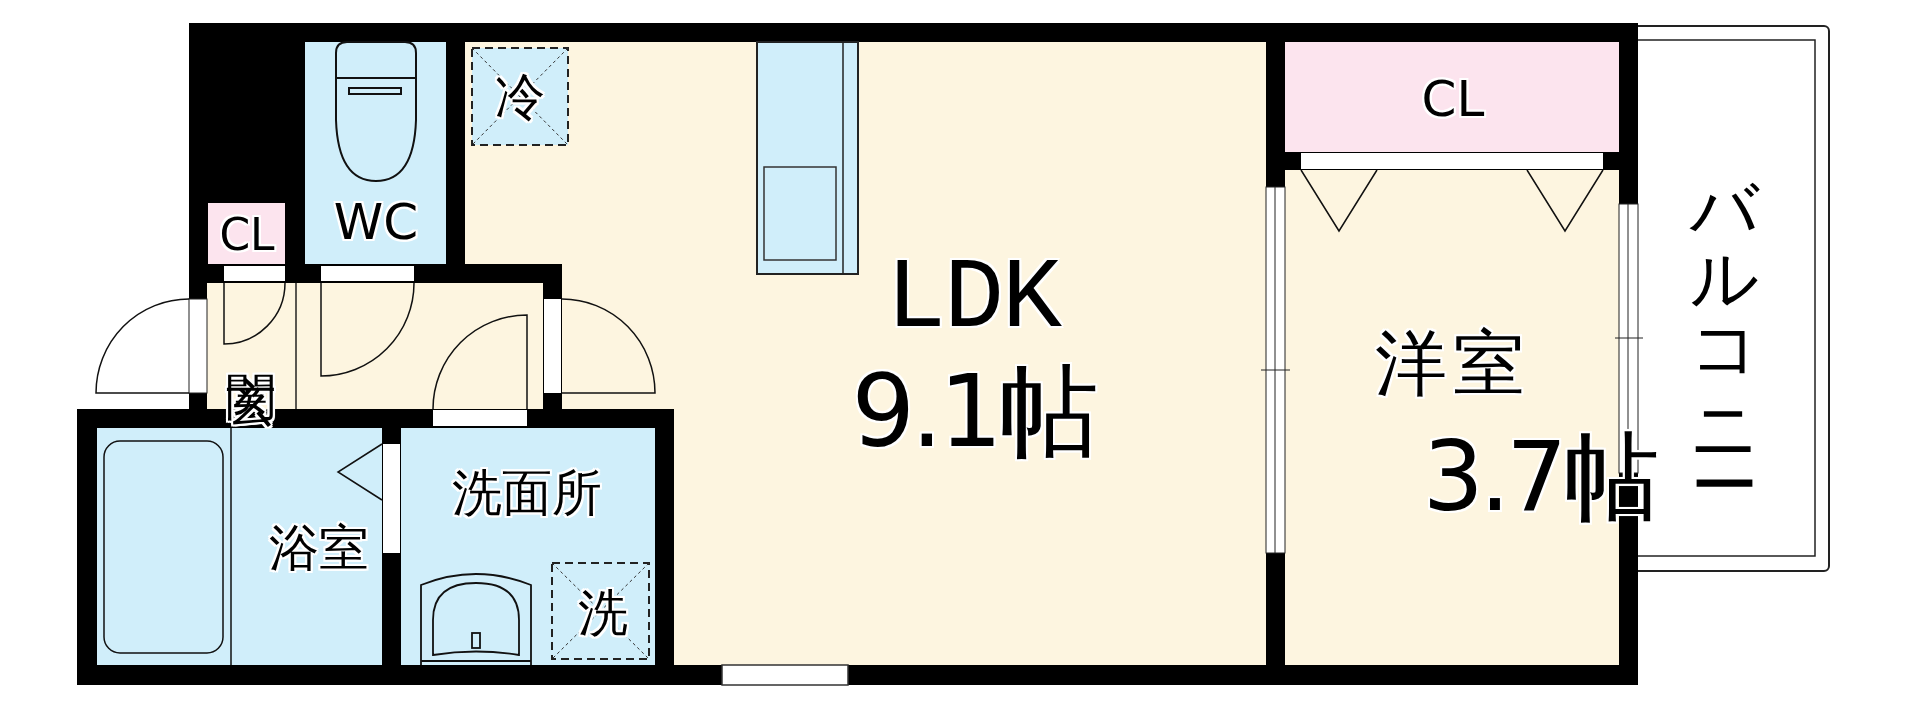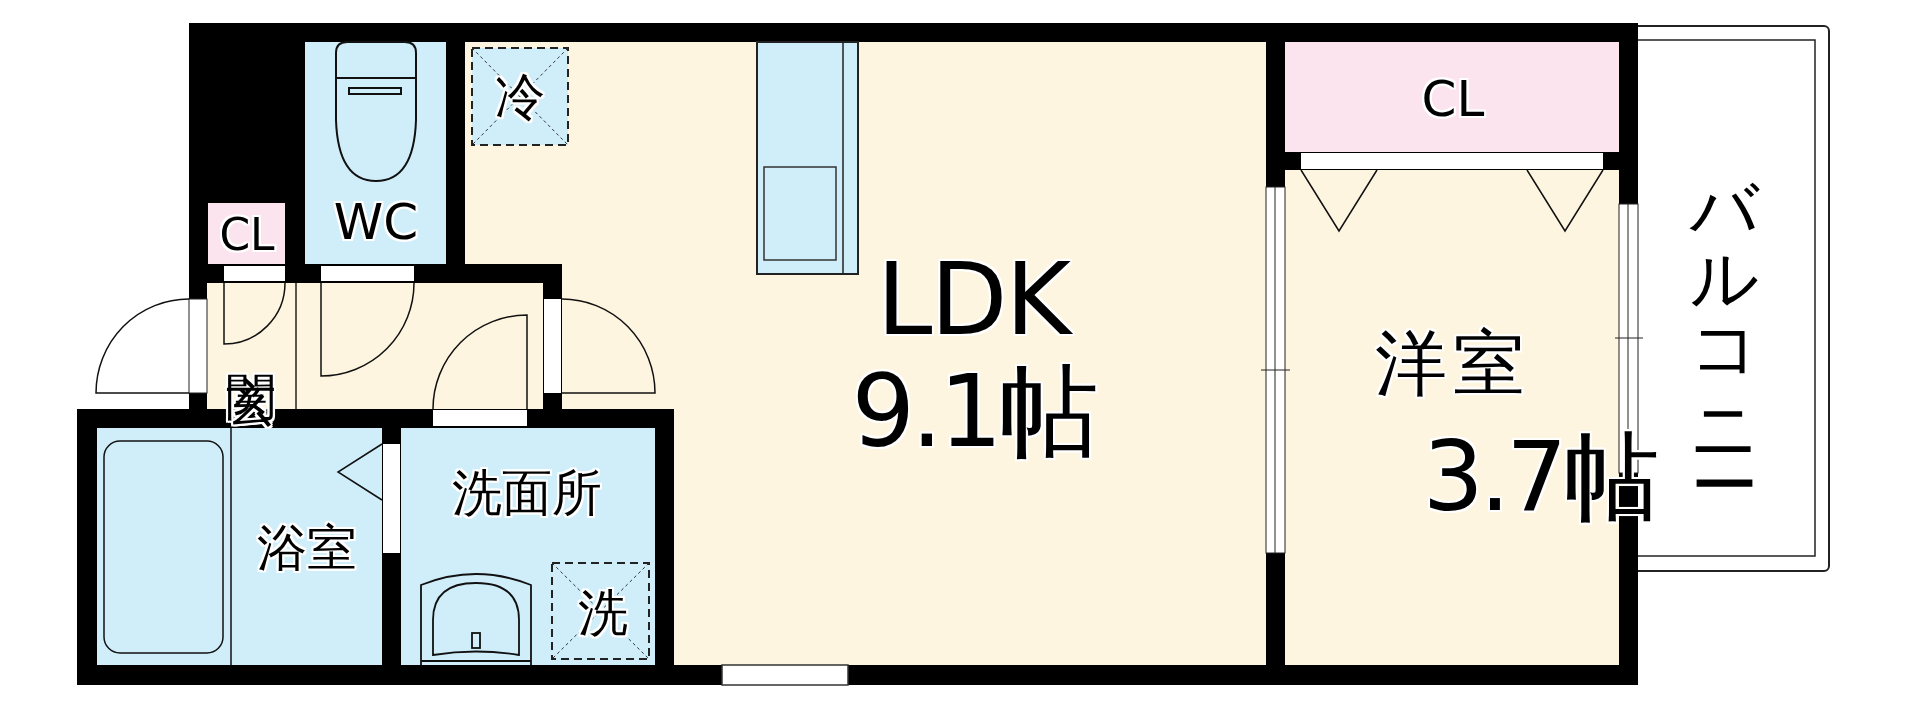--- a/index.html
+++ b/index.html
@@ -1,21 +1,21 @@
 <!DOCTYPE html>
 <html><head>
 <meta charset="utf-8">
 <style>
   html, body { margin: 0; padding: 0; background: #ffffff; }
   body { width: 1909px; height: 718px; overflow: hidden; position: relative; font-family: "DejaVu Sans", "Liberation Sans", sans-serif; }
   #plan { position: absolute; left: 0; top: 0; width: 1909px; height: 718px; }
   .label { position: absolute; color: #000; font-family: "DejaVu Sans", "Liberation Sans", sans-serif; white-space: nowrap; line-height: 1;
            text-shadow: 0 0 3px #fff, 0 0 3px #fff, 2px 0 0 #fff, -2px 0 0 #fff, 0 2px 0 #fff, 0 -2px 0 #fff, 2px 2px 0 #fff, -2px -2px 0 #fff, 2px -2px 0 #fff, -2px 2px 0 #fff; }
   .center { transform: translate(-50%, -50%); text-align: center; }
-  .ldk-name { font-size: 100px; letter-spacing: -2px; }
+  .ldk-name { font-size: 100px; letter-spacing: -2px; font-family: Liberation Mono, monospace; }
   .ldk-size { font-size: 100px; letter-spacing: -4px; }
   .yo-name { font-size: 72px; letter-spacing: 6px; }
   .yo-size { font-size: 96px; letter-spacing: -4px; }
   .mid { font-size: 50px; }
   .small { font-size: 44px; }
   .vertical { writing-mode: vertical-rl; font-size: 68px; letter-spacing: 2px; text-shadow: none; }
 </style>
 </head>
 <body>
 
@@ -169,17 +169,17 @@
 <div class="label center yo-size" style="left:1539px; top:477px;">3.7帖</div>
 
 <div class="label center vertical" style="left:1725px; top:292px;">バルコニー</div>
 
 <div class="label center mid" style="left:1453px; top:99px;">CL</div>
 <div class="label center mid" style="left:376px; top:222px;text-align:right;">WC</div>
 <div class="label center small" style="left:247px; top:235px;">CL</div>
 
 <div class="label center mid" style="left:251px; top:318px;"><span style="writing-mode: vertical-rl; display:inline-block; line-height:1.1; font-size:50px;">玄関</span></div>
 
-<div class="label center mid" style="left:307px; top:548px;">浴室</div>
+<div class="label center mid" style="left:319px; top:548px;">浴室</div>
 <div class="label center mid" style="left:527px; top:497px;font-family:Liberation Mono, monospace;">洗面所</div>
 
 <div class="label center mid" style="left:520px; top:97px;">冷</div>
 <div class="label center mid" style="left:603px; top:613px;">洗</div>
 
 </body></html>

